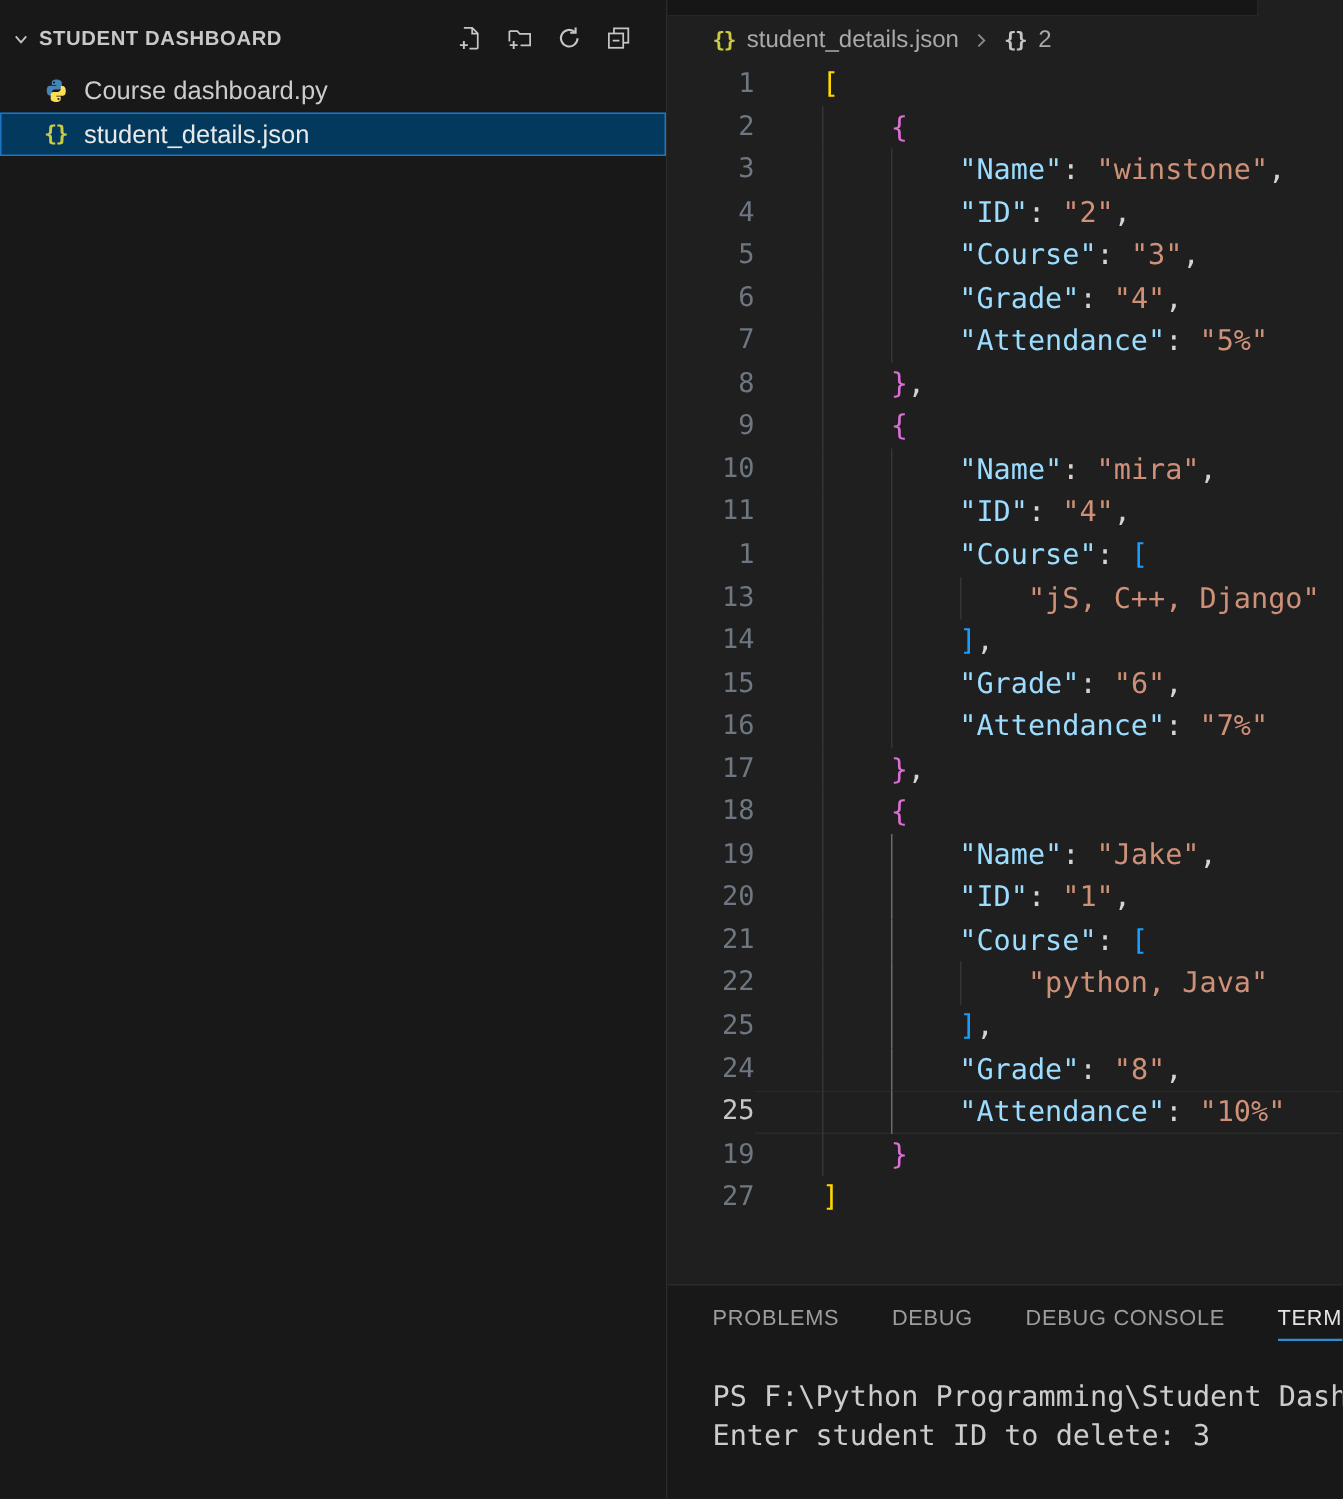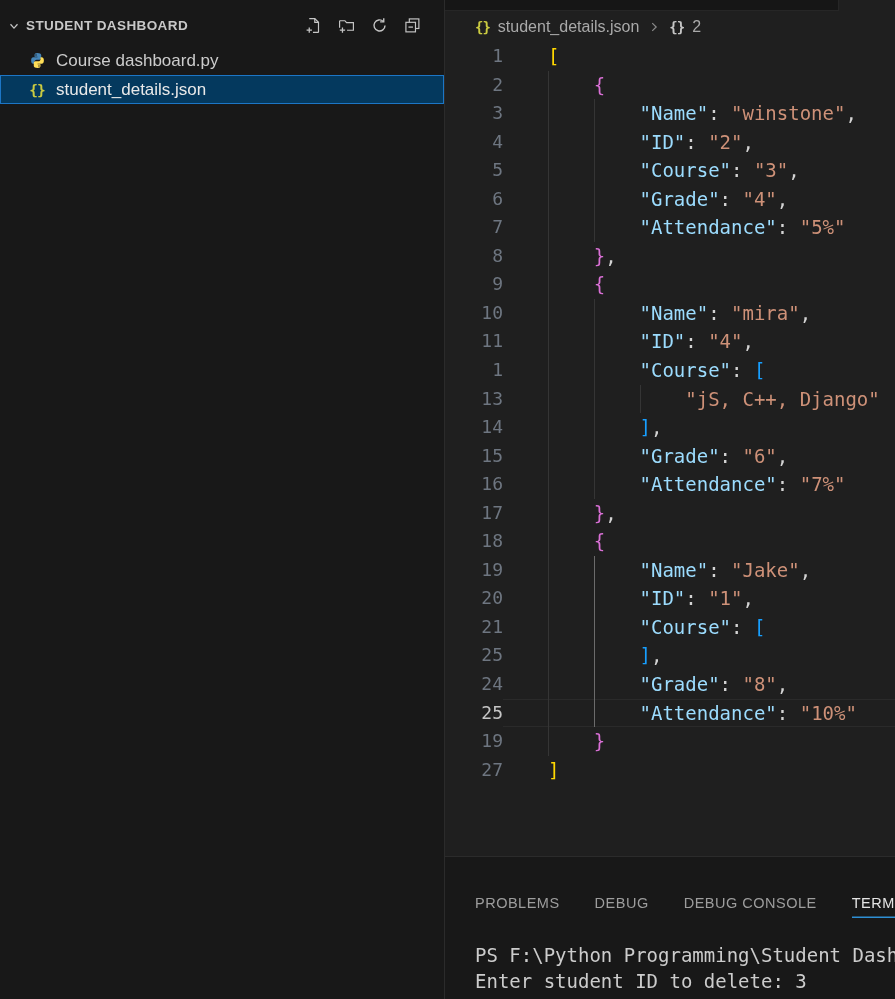--- a/index.html
+++ b/index.html
@@ -42,21 +42,21 @@
   .guide{position:absolute;top:0;bottom:0;width:1px;background:#353535;}
   .guide.agd{background:#6B6B6B;}
   .key{color:#9CDCFE;} .str{color:#CE9178;} .pun{color:#D4D4D4;}
   .by{color:#FFD700;} .bp{color:#DA70D6;} .bb{color:#179FFF;}
 
   
   .panel{position:absolute;left:445px;top:856px;width:450px;height:143px;background:#181818;
          border-top:1px solid #2B2B2B;box-sizing:border-box;overflow:hidden;}
   .panel-tabs{display:flex;gap:35px;padding:14px 0 0 30px;}
   .ptab{font-size:14.5px;letter-spacing:.5px;color:#9D9D9D;padding-bottom:7px;
-        white-space:nowrap;cursor:pointer;flex:none;margin-top:24px;}
+        white-space:nowrap;cursor:pointer;flex:none;}
   .ptab.active{color:#E4E4E4;box-shadow:inset 0 -1.5px 0 #2E8FD4;}
   .terminal{padding:24px 0 0 30px;font-family:"DejaVu Sans Mono",monospace;font-size:19px;
             line-height:26px;color:#CCCCCC;white-space:pre;overflow:hidden;}
   svg{display:block;}
 </style>
 </head>
 <body>
 
 <aside class="sidebar">
   <div class="exp-header">
@@ -203,20 +203,24 @@
       </div>
       <div class="line">
         <span class="ln">20</span>
         <span class="lcode"><i class="guide" style="left: calc(0ch + 45px);"></i><i class="guide agd" style="left: calc(4ch + 45px);"></i><span>        </span><span class="key">"ID"</span><span class="pun">: </span><span class="str">"1"</span><span class="pun">,</span></span>
       </div>
       <div class="line">
         <span class="ln">21</span>
         <span class="lcode"><i class="guide" style="left: calc(0ch + 45px);"></i><i class="guide agd" style="left: calc(4ch + 45px);"></i><span>        </span><span class="key">"Course"</span><span class="pun">: </span><span class="bb">[</span></span>
       </div>
       <div class="line">
+        <span class="ln">22</span>
+        <span class="lcode"><i class="guide" style="left: calc(0ch + 45px);"></i><i class="guide agd" style="left: calc(4ch + 45px);"></i><i class="guide" style="left: calc(8ch + 45px);"></i><span>            </span><span class="str">"python, Java"</span></span>
+      </div>
+      <div class="line">
         <span class="ln">25</span>
         <span class="lcode"><i class="guide" style="left: calc(0ch + 45px);"></i><i class="guide agd" style="left: calc(4ch + 45px);"></i><span>        </span><span class="bb">]</span><span class="pun">,</span></span>
       </div>
       <div class="line">
         <span class="ln">24</span>
         <span class="lcode"><i class="guide" style="left: calc(0ch + 45px);"></i><i class="guide agd" style="left: calc(4ch + 45px);"></i><span>        </span><span class="key">"Grade"</span><span class="pun">: </span><span class="str">"8"</span><span class="pun">,</span></span>
       </div>
       <div class="line">
         <span class="ln act">25</span>
         <span class="lcode active-line"><i class="guide" style="left: calc(0ch + 45px);"></i><i class="guide agd" style="left: calc(4ch + 45px);"></i><span>        </span><span class="key">"Attendance"</span><span class="pun">: </span><span class="str">"10%"</span></span>

